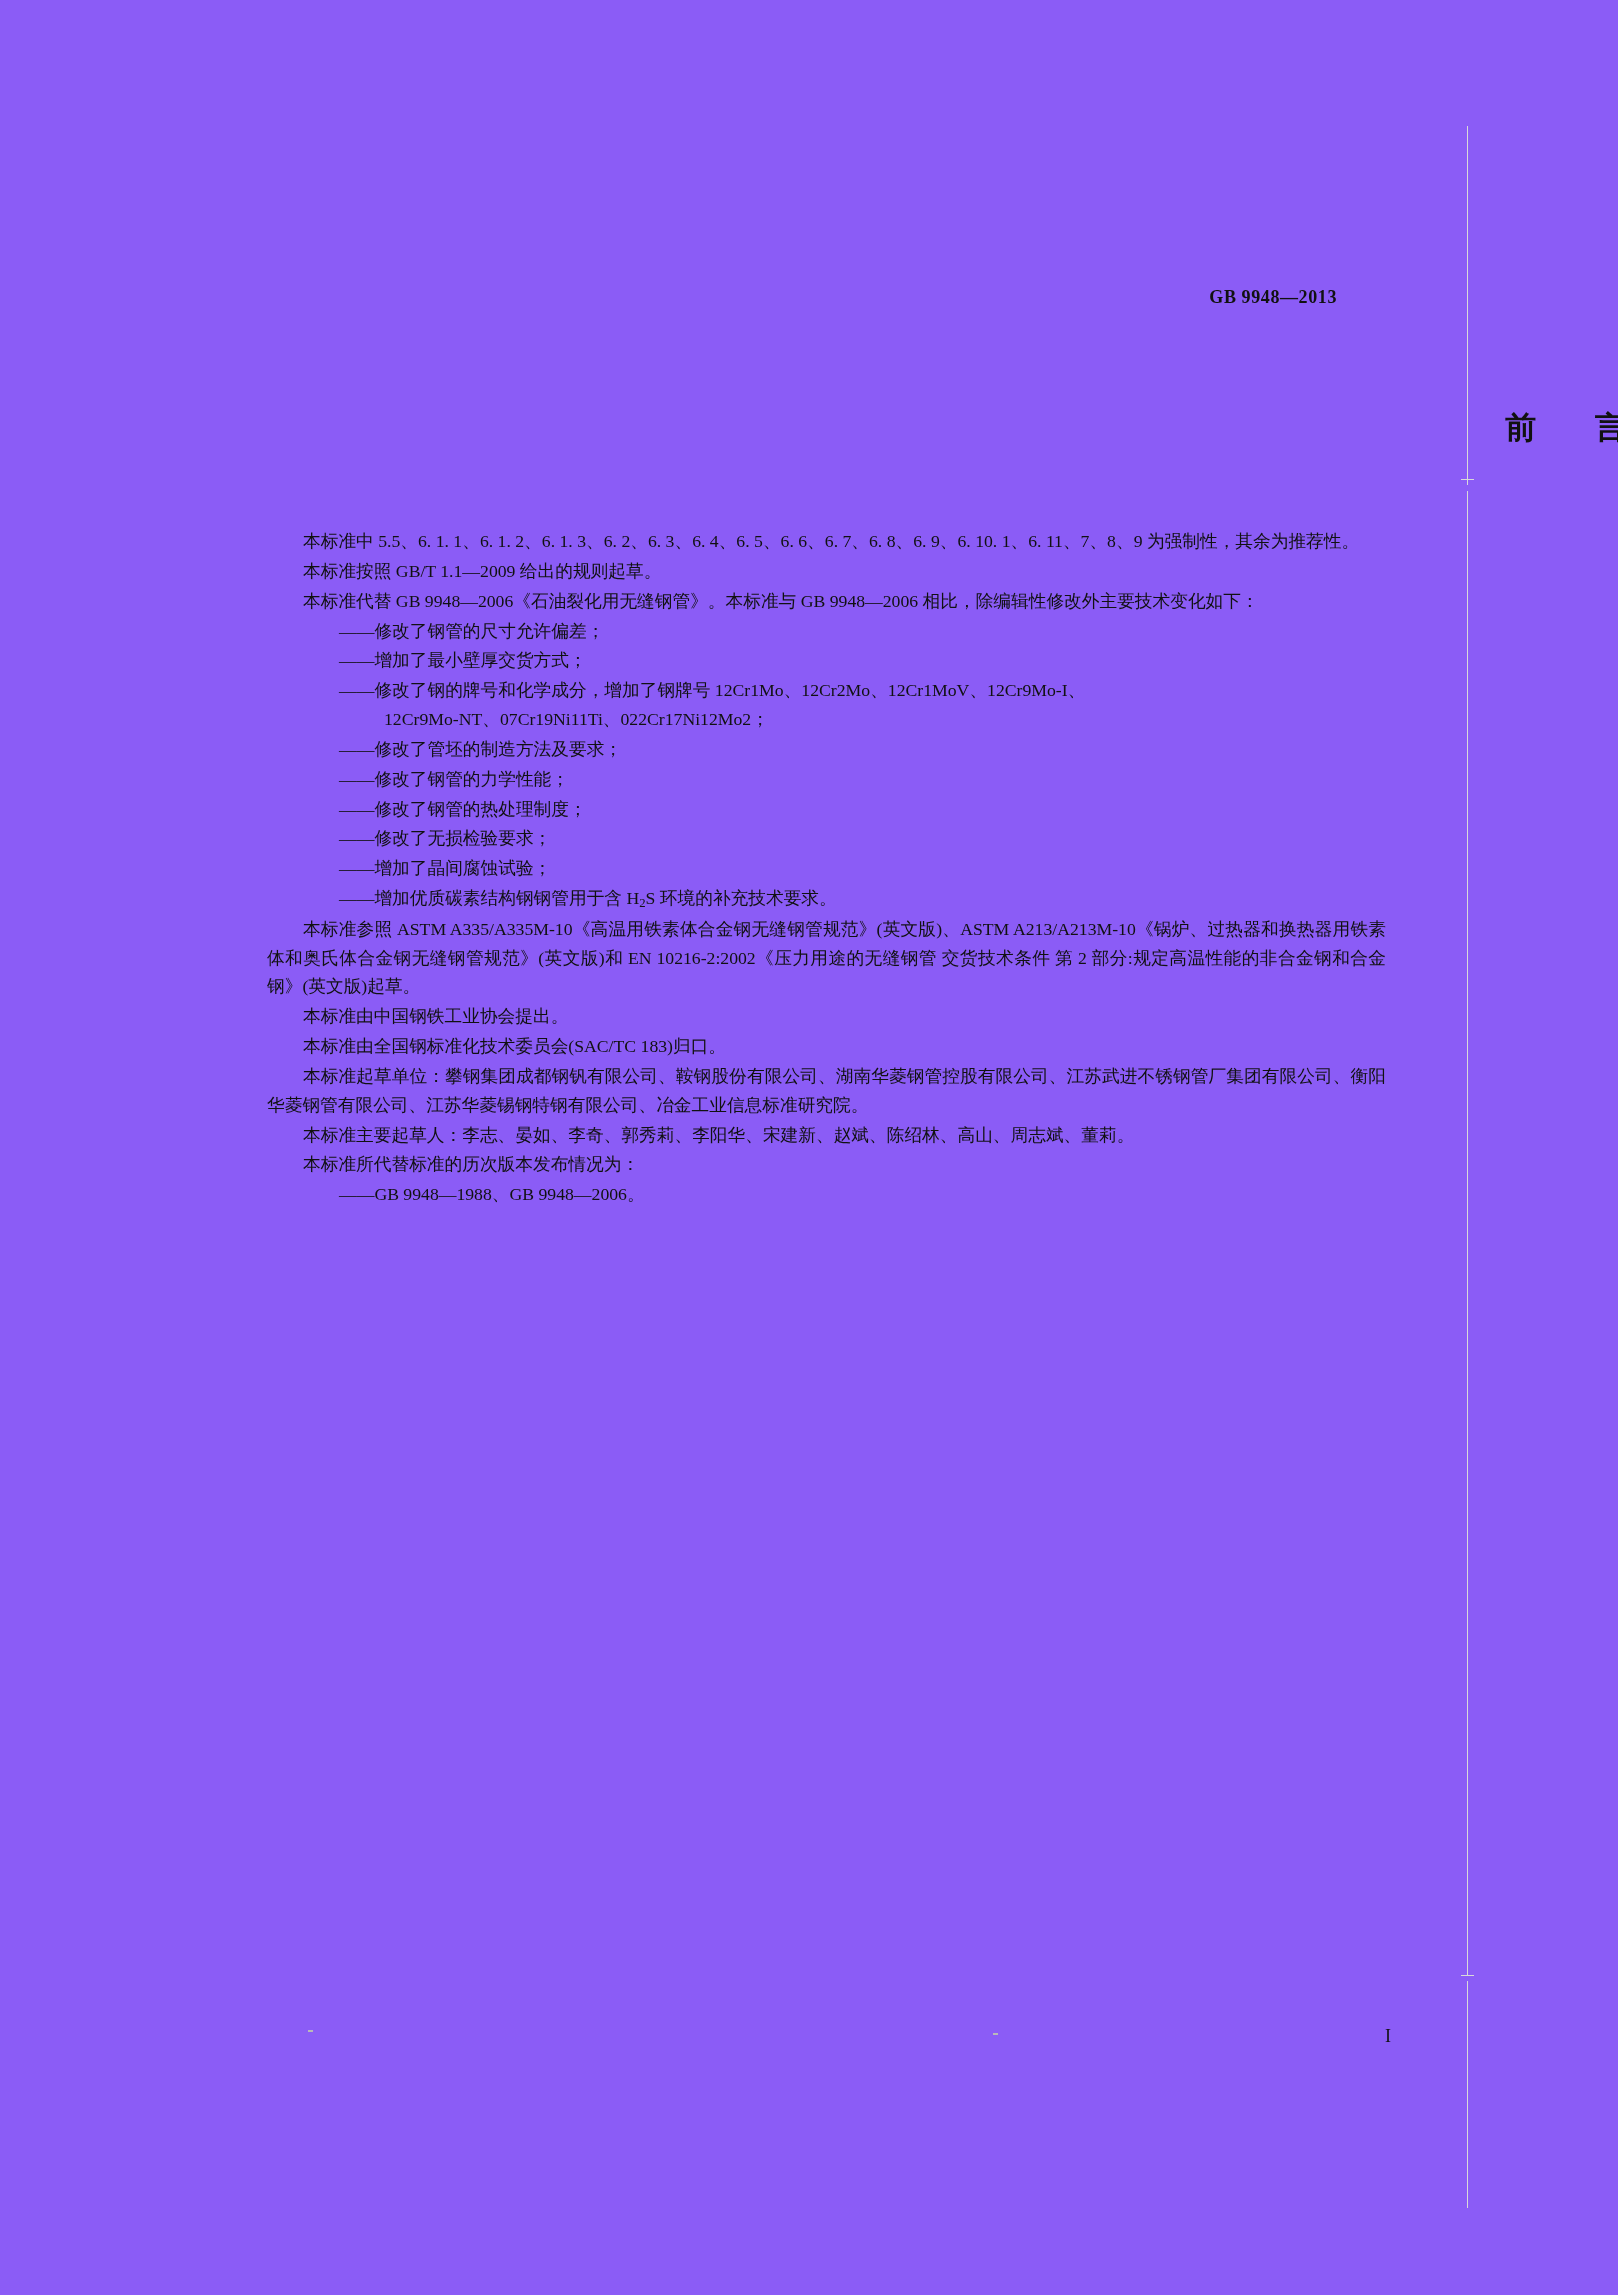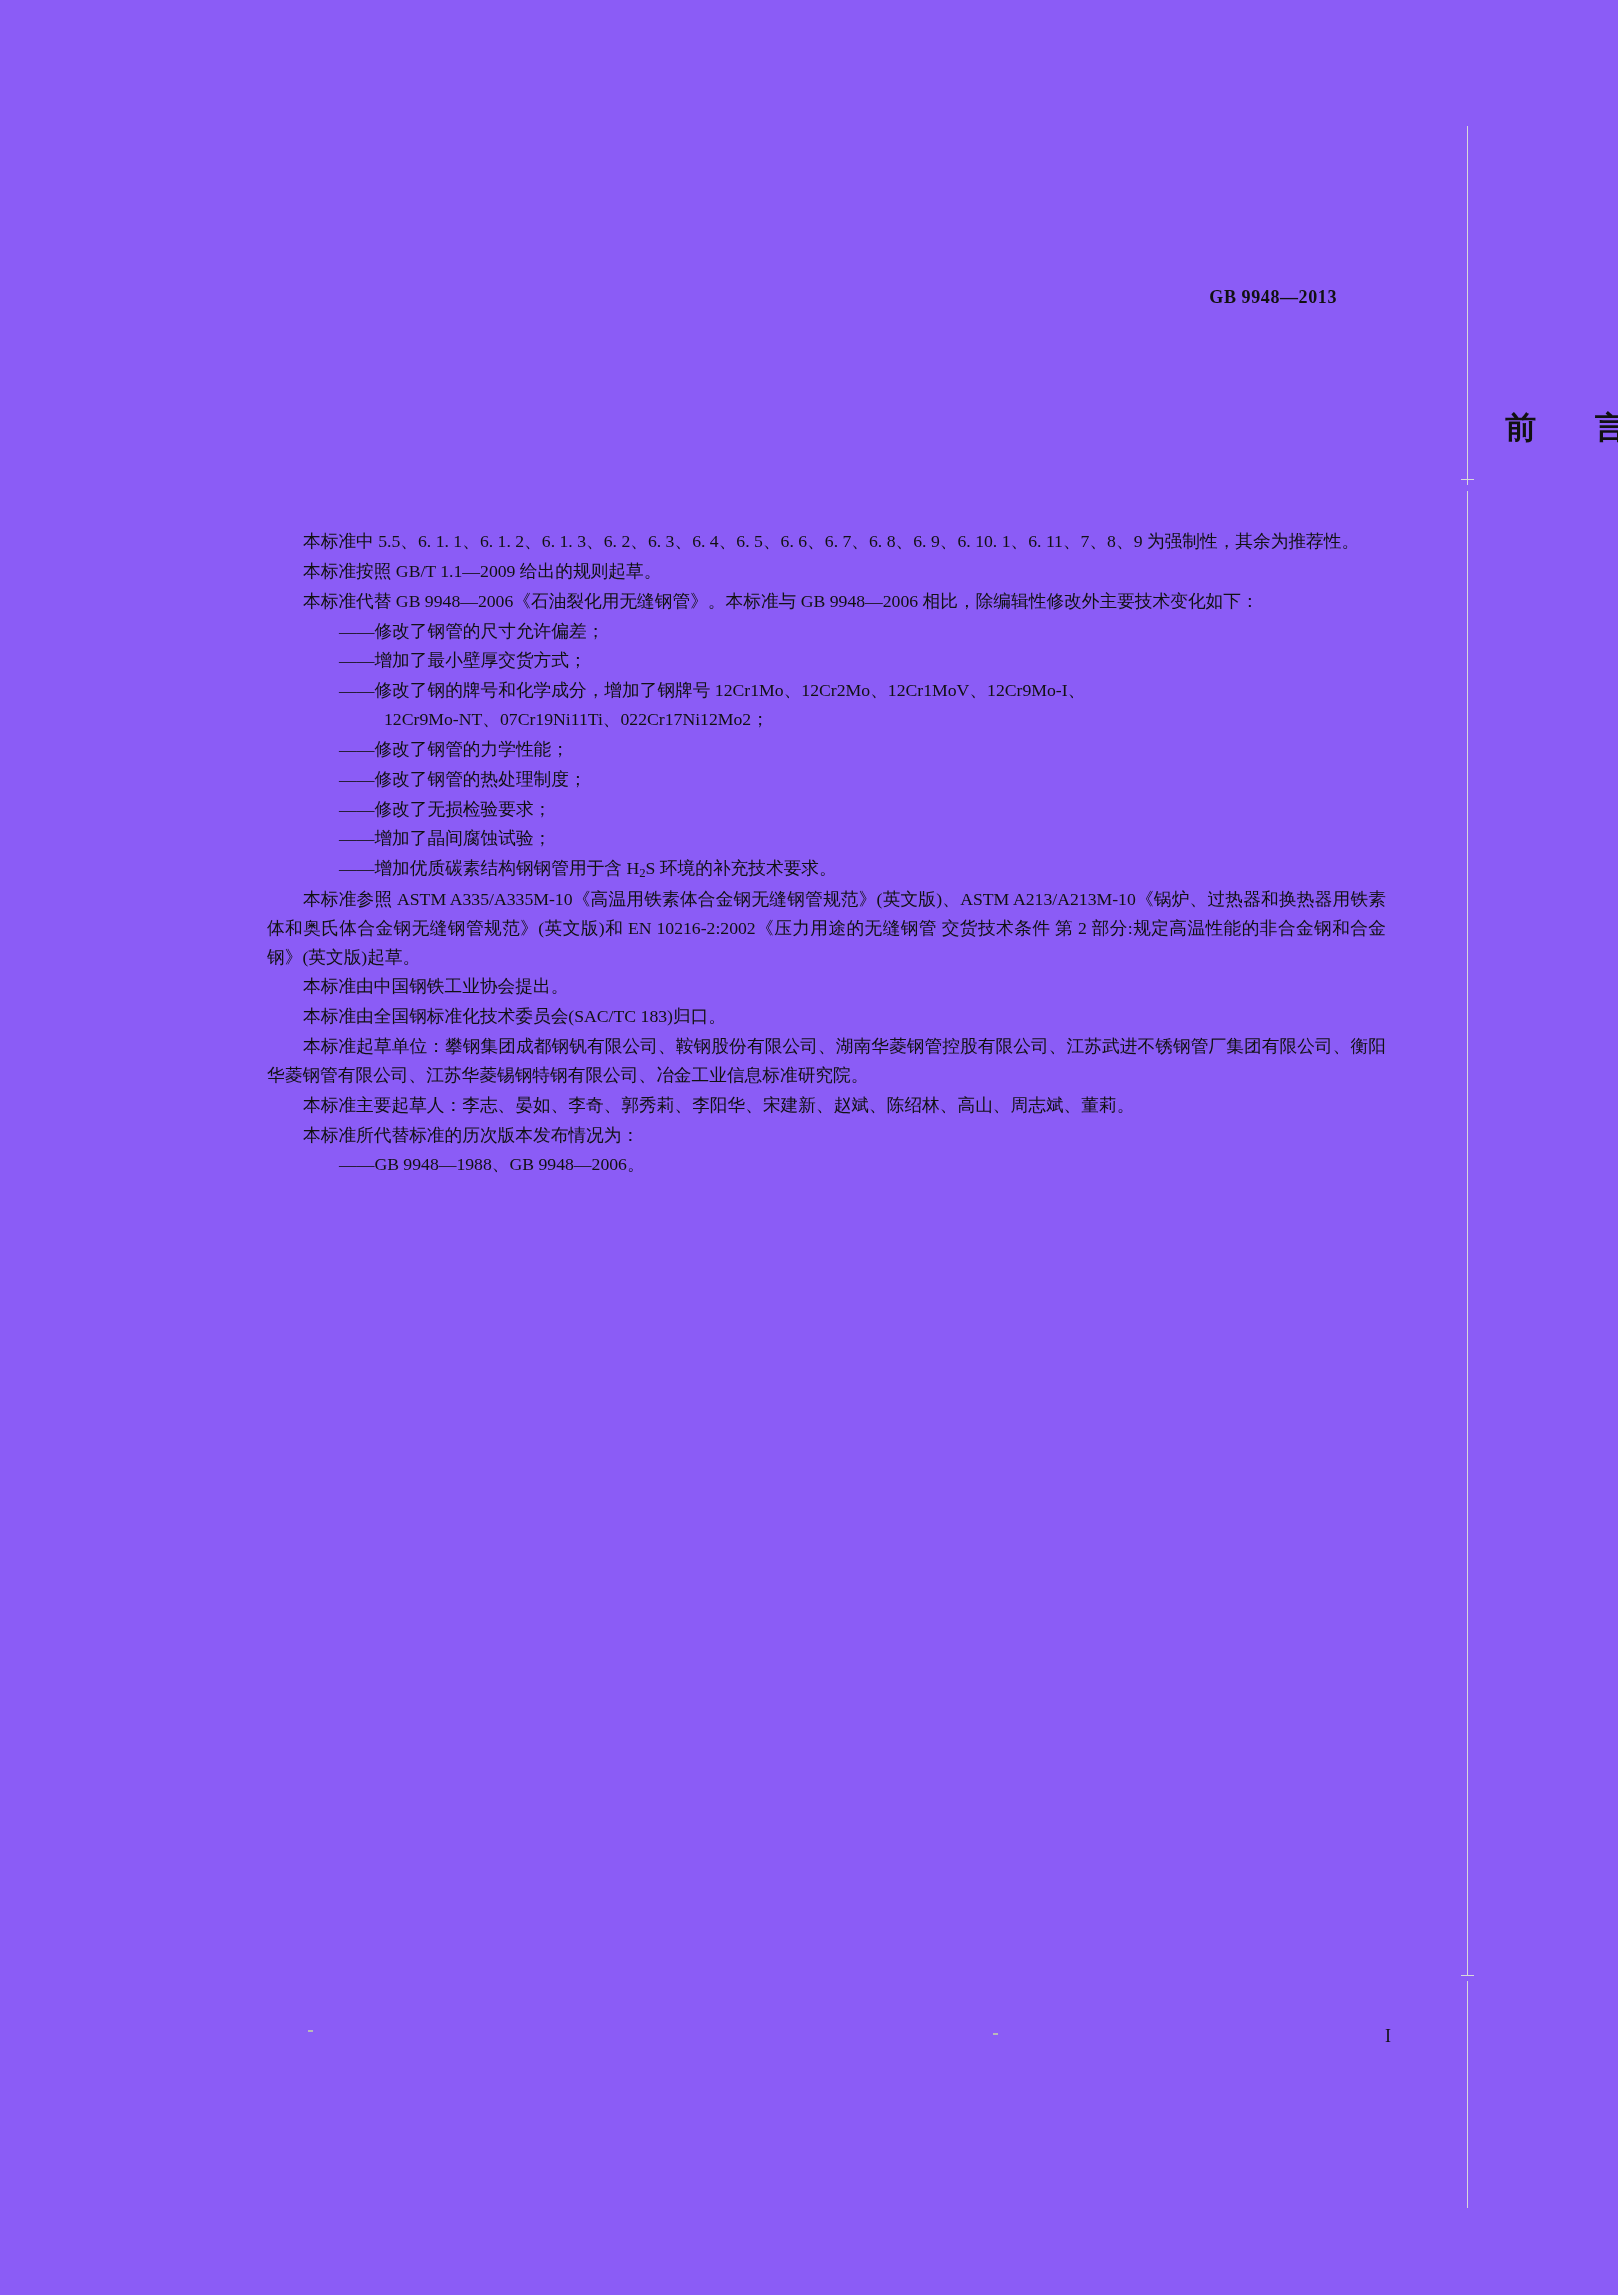--- a/index.html
+++ b/index.html
@@ -121,20 +121,21 @@
     <p class="p">本标准代替 GB 9948—2006《石油裂化用无缝钢管》。本标准与 GB 9948—2006 相比，除编辑性修改外主要技术变化如下：</p>
 
     <p class="dash-item">——修改了钢管的尺寸允许偏差；</p>
     <p class="dash-item">——增加了最小壁厚交货方式；</p>
 
     <p class="dash-item">
       <span>——修改了钢的牌号和化学成分，增加了钢牌号 12Cr1Mo、12Cr2Mo、12Cr1MoV、12Cr9Mo-I、</span>
       <span class="cont">12Cr9Mo-NT、07Cr19Ni11Ti、022Cr17Ni12Mo2；</span>
     </p>
 
+    <p class="dash-item">——修改了管坯的制造方法及要求；</p>
     <p class="dash-item">——修改了钢管的力学性能；</p>
     <p class="dash-item">——修改了钢管的热处理制度；</p>
     <p class="dash-item">——修改了无损检验要求；</p>
     <p class="dash-item">——增加了晶间腐蚀试验；</p>
 
     <p class="dash-item">
       <span>——增加优质碳素结构钢钢管用于含 H</span><sub>2</sub><span>S 环境的补充技术要求。</span>
     </p>
 
     <p class="p">本标准参照 ASTM A335/A335M-10《高温用铁素体合金钢无缝钢管规范》(英文版)、ASTM A213/A213M-10《锅炉、过热器和换热器用铁素体和奥氏体合金钢无缝钢管规范》(英文版)和 EN 10216-2:2002《压力用途的无缝钢管 交货技术条件 第 2 部分:规定高温性能的非合金钢和合金钢》(英文版)起草。</p>

